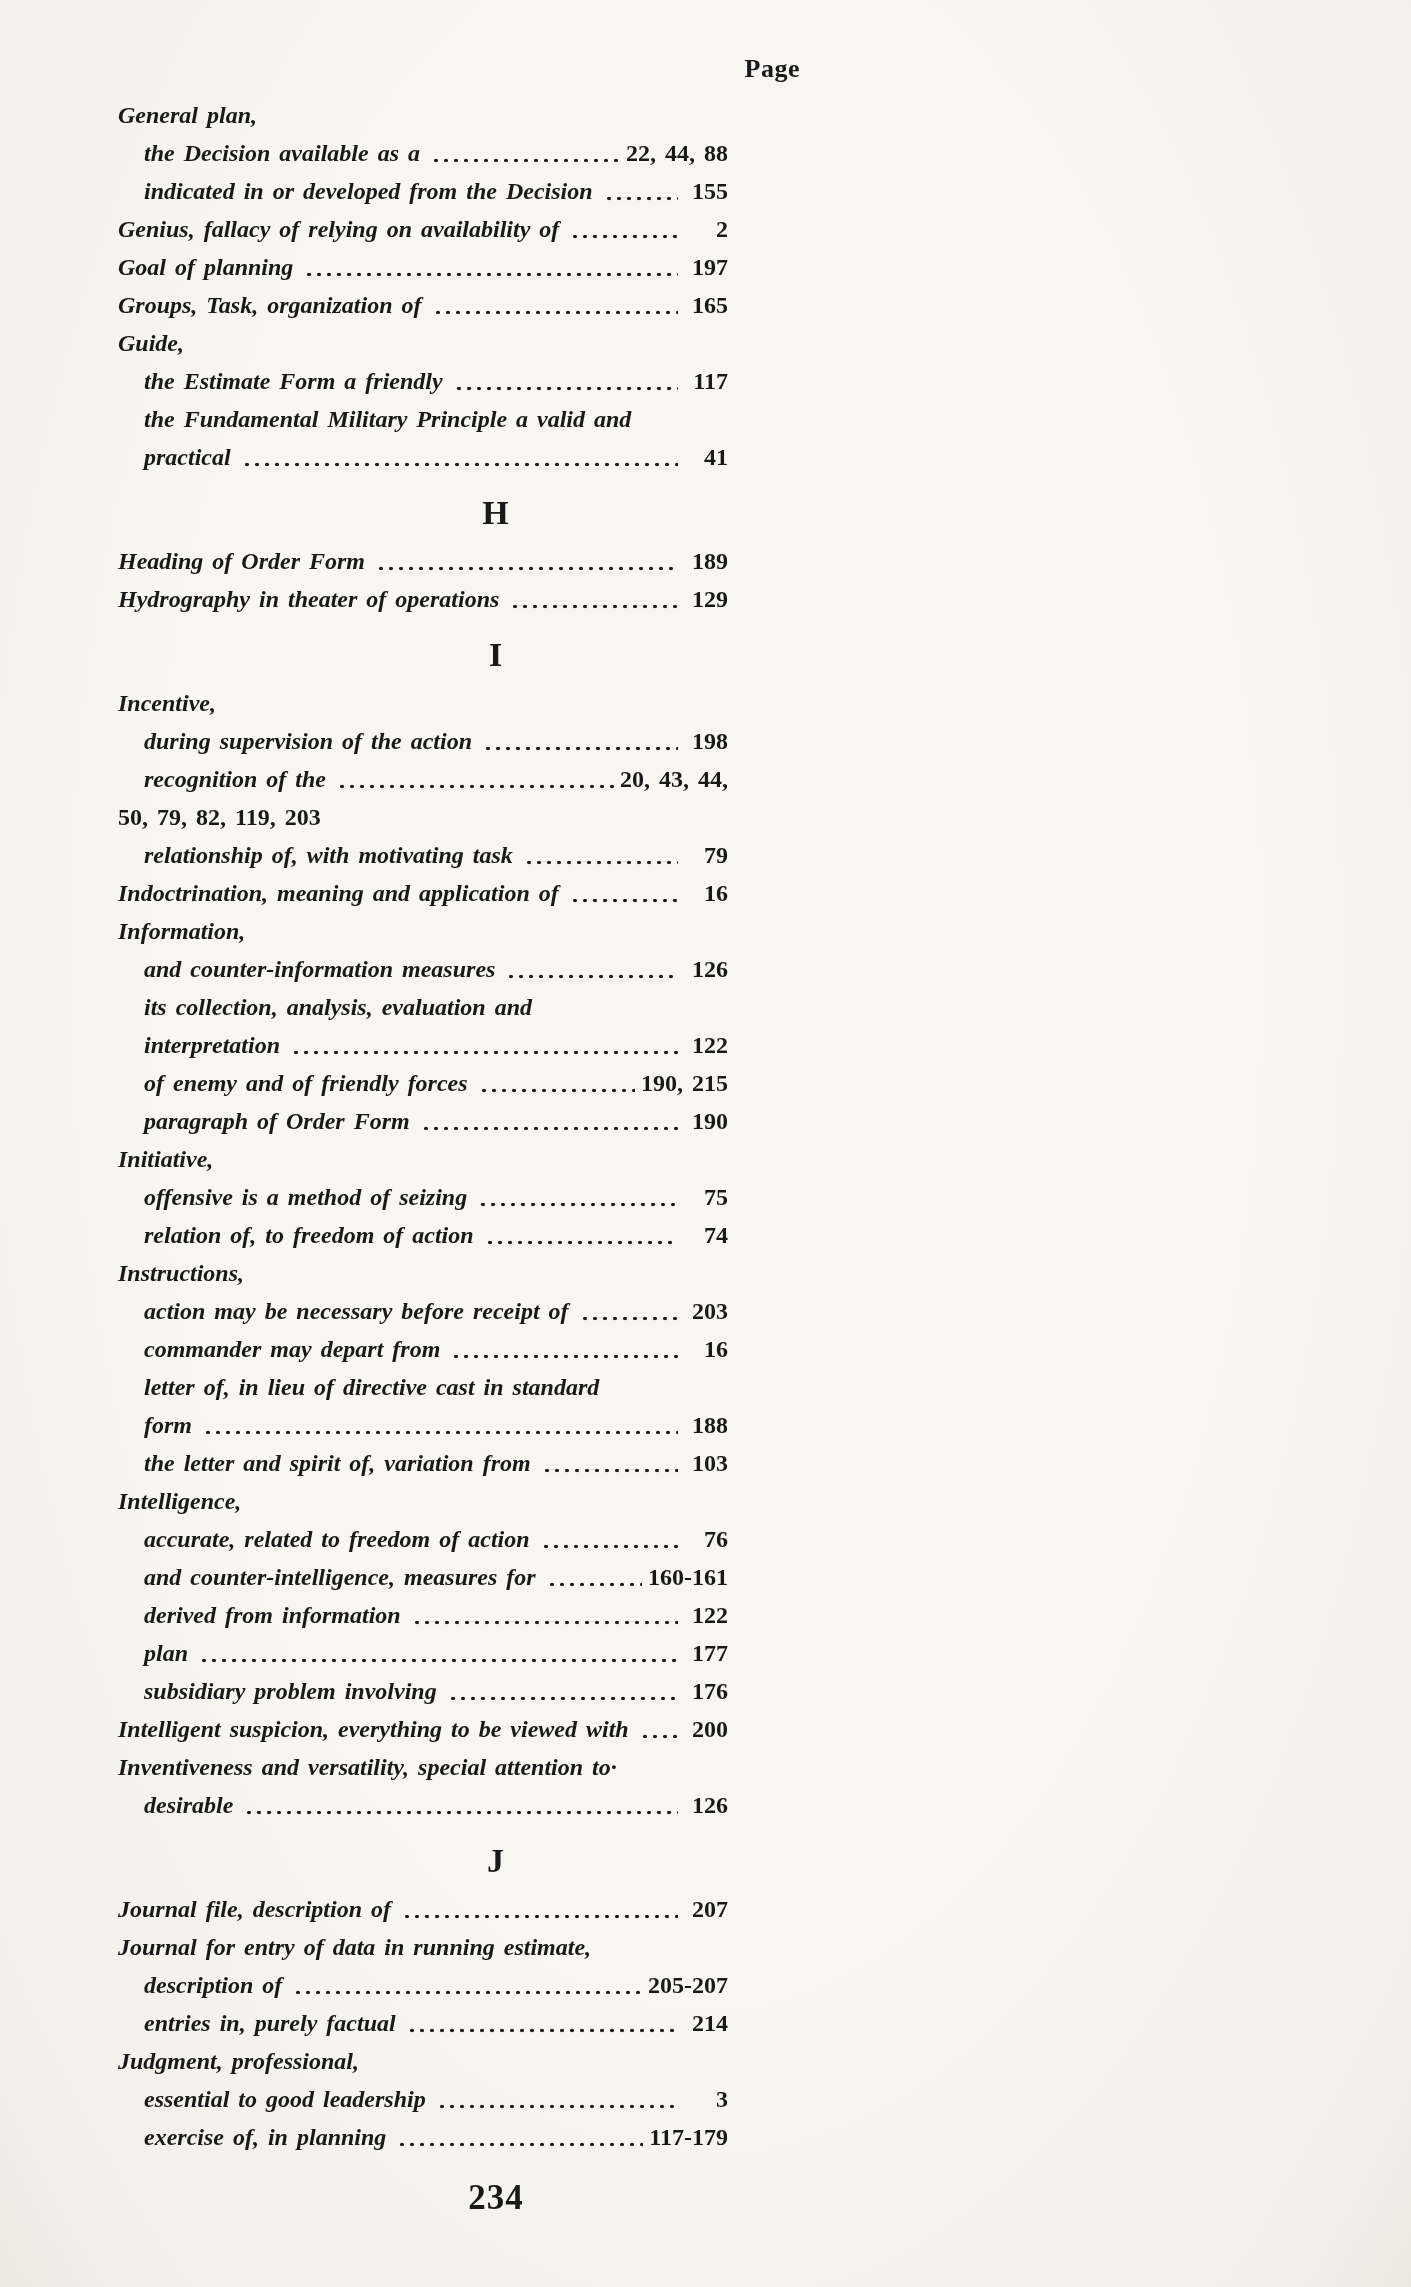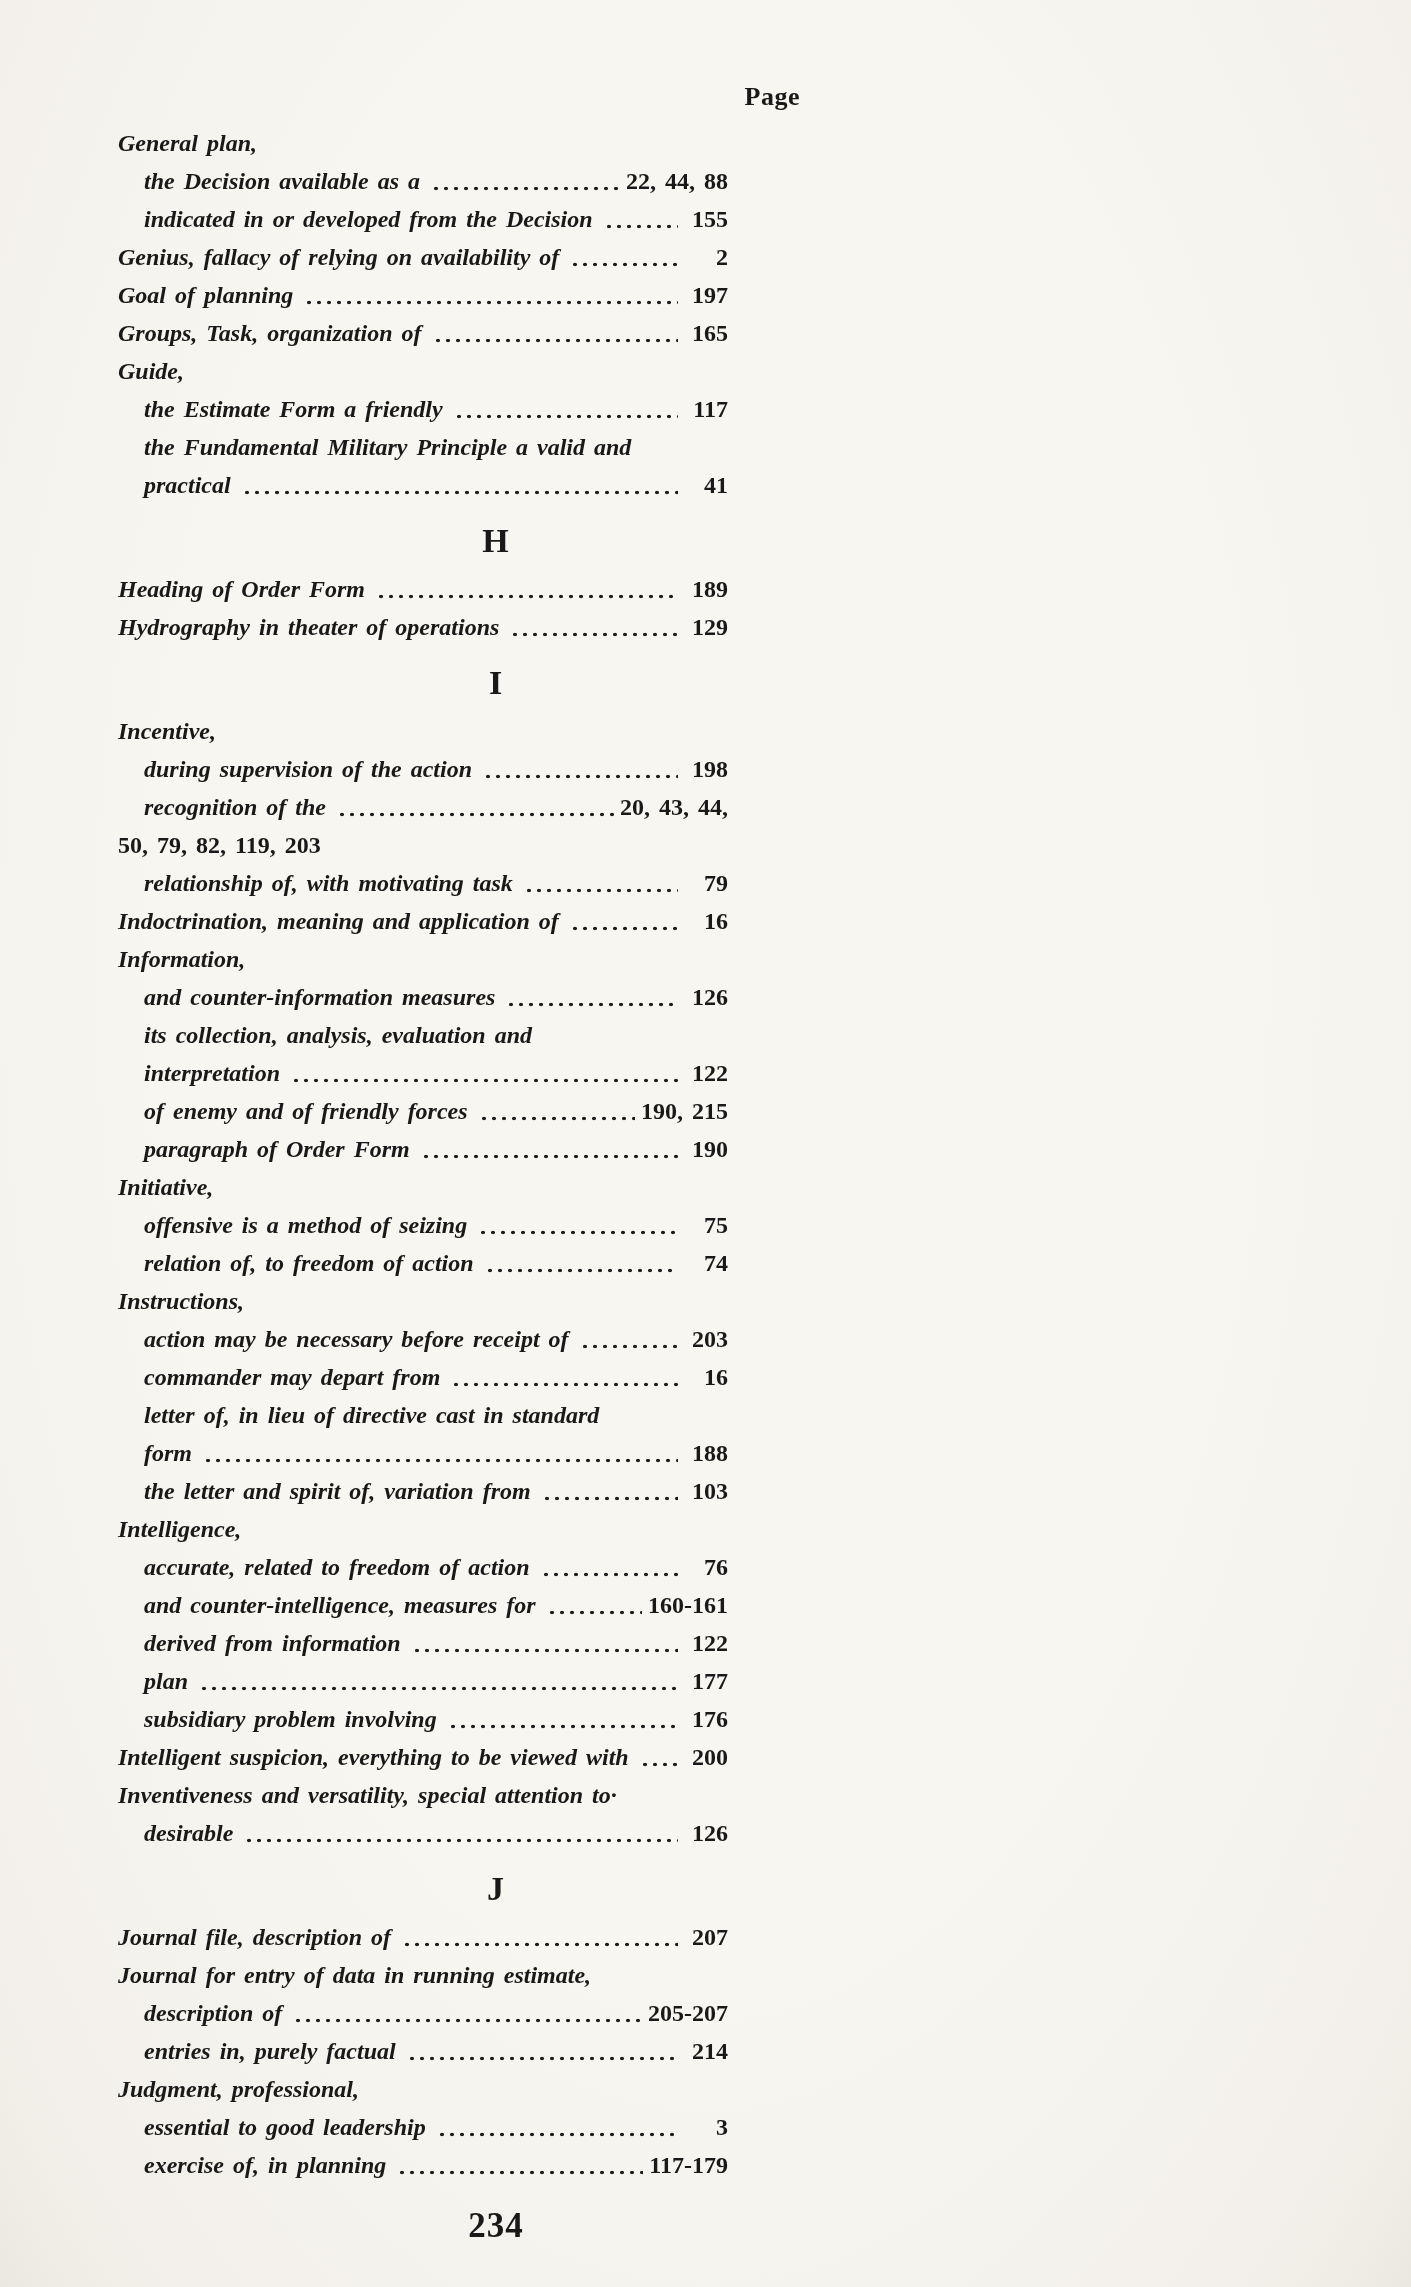--- a/index.html
+++ b/index.html
@@ -14,21 +14,21 @@
   }
   .page-scan {
     width: 1411px;
     height: 2287px;
     background: radial-gradient(ellipse at 50% 42%, #f8f6f1 55%, #f1efe8 92%, #ebe8e0 100%);
     position: relative;
   }
   .content {
     margin-left: 118px;
     width: 756px;
-    padding-top: 78px;
+    padding-top: 50px;
   }
   .page-col-header {
     text-align: right;
     padding-right: 74px;
     font-size: 26px;
     line-height: 38px;
     margin-bottom: 8px;
     letter-spacing: 0.5px;
   }
   .entry {

